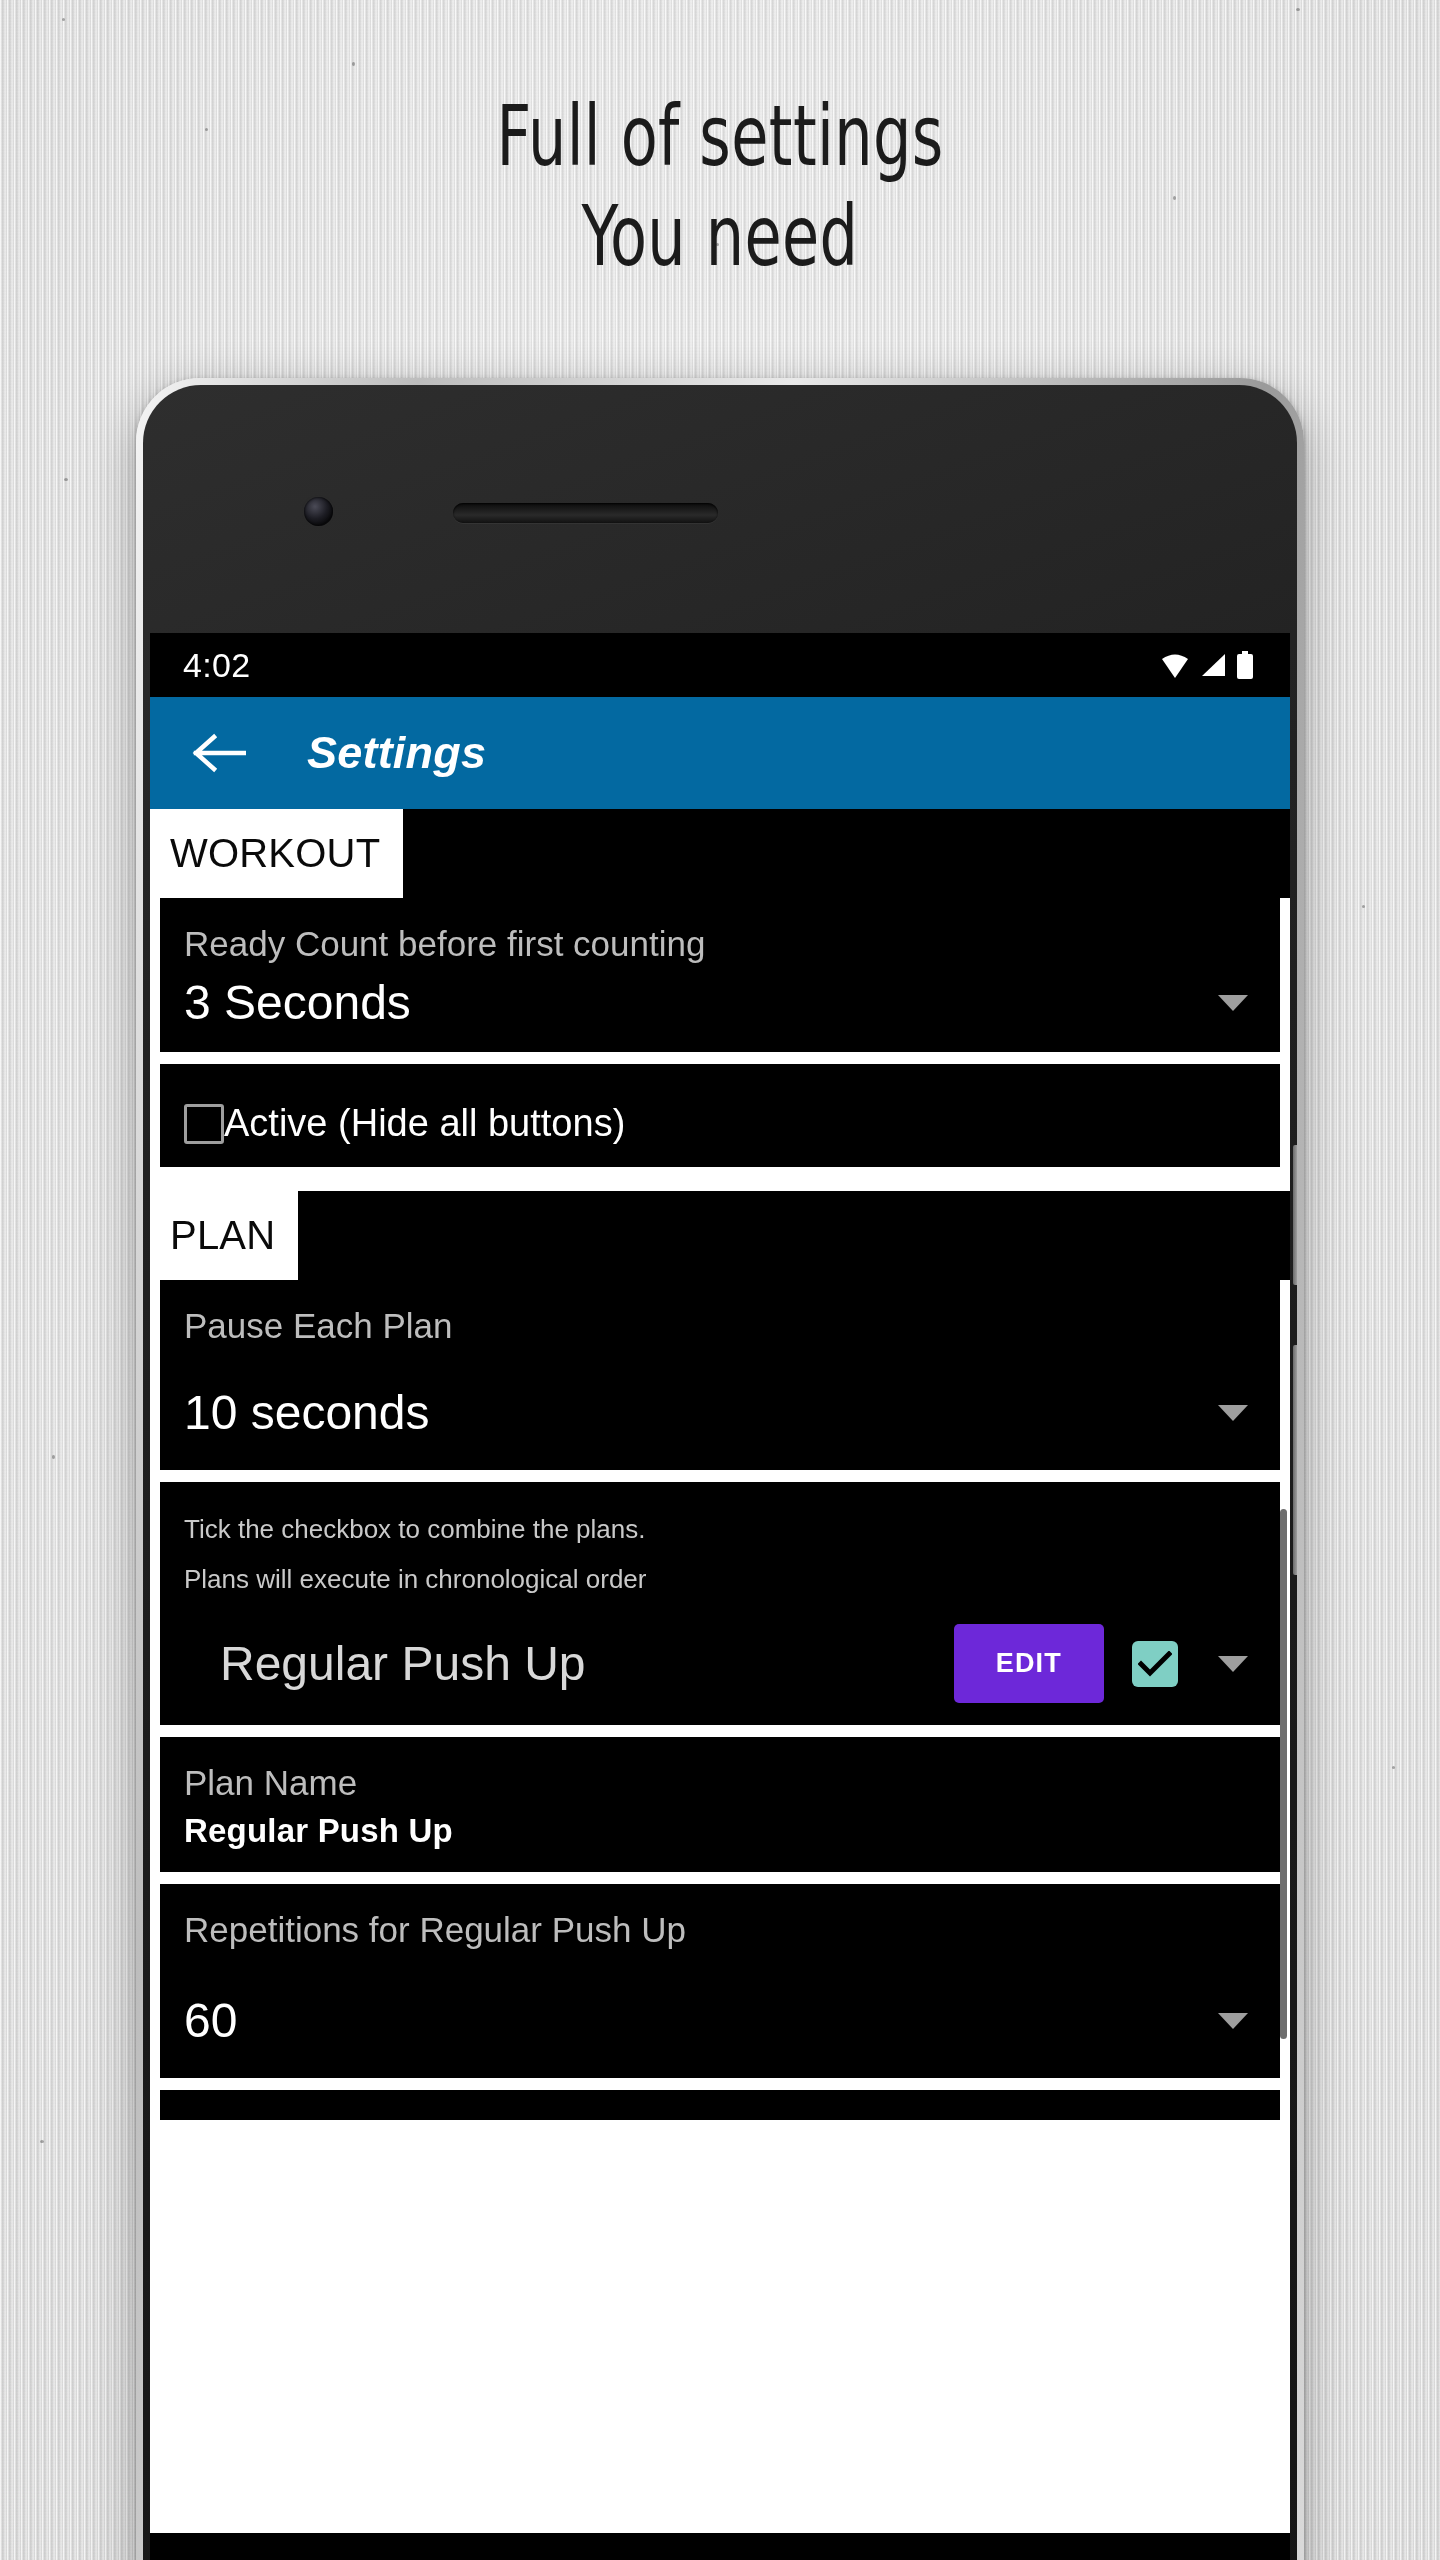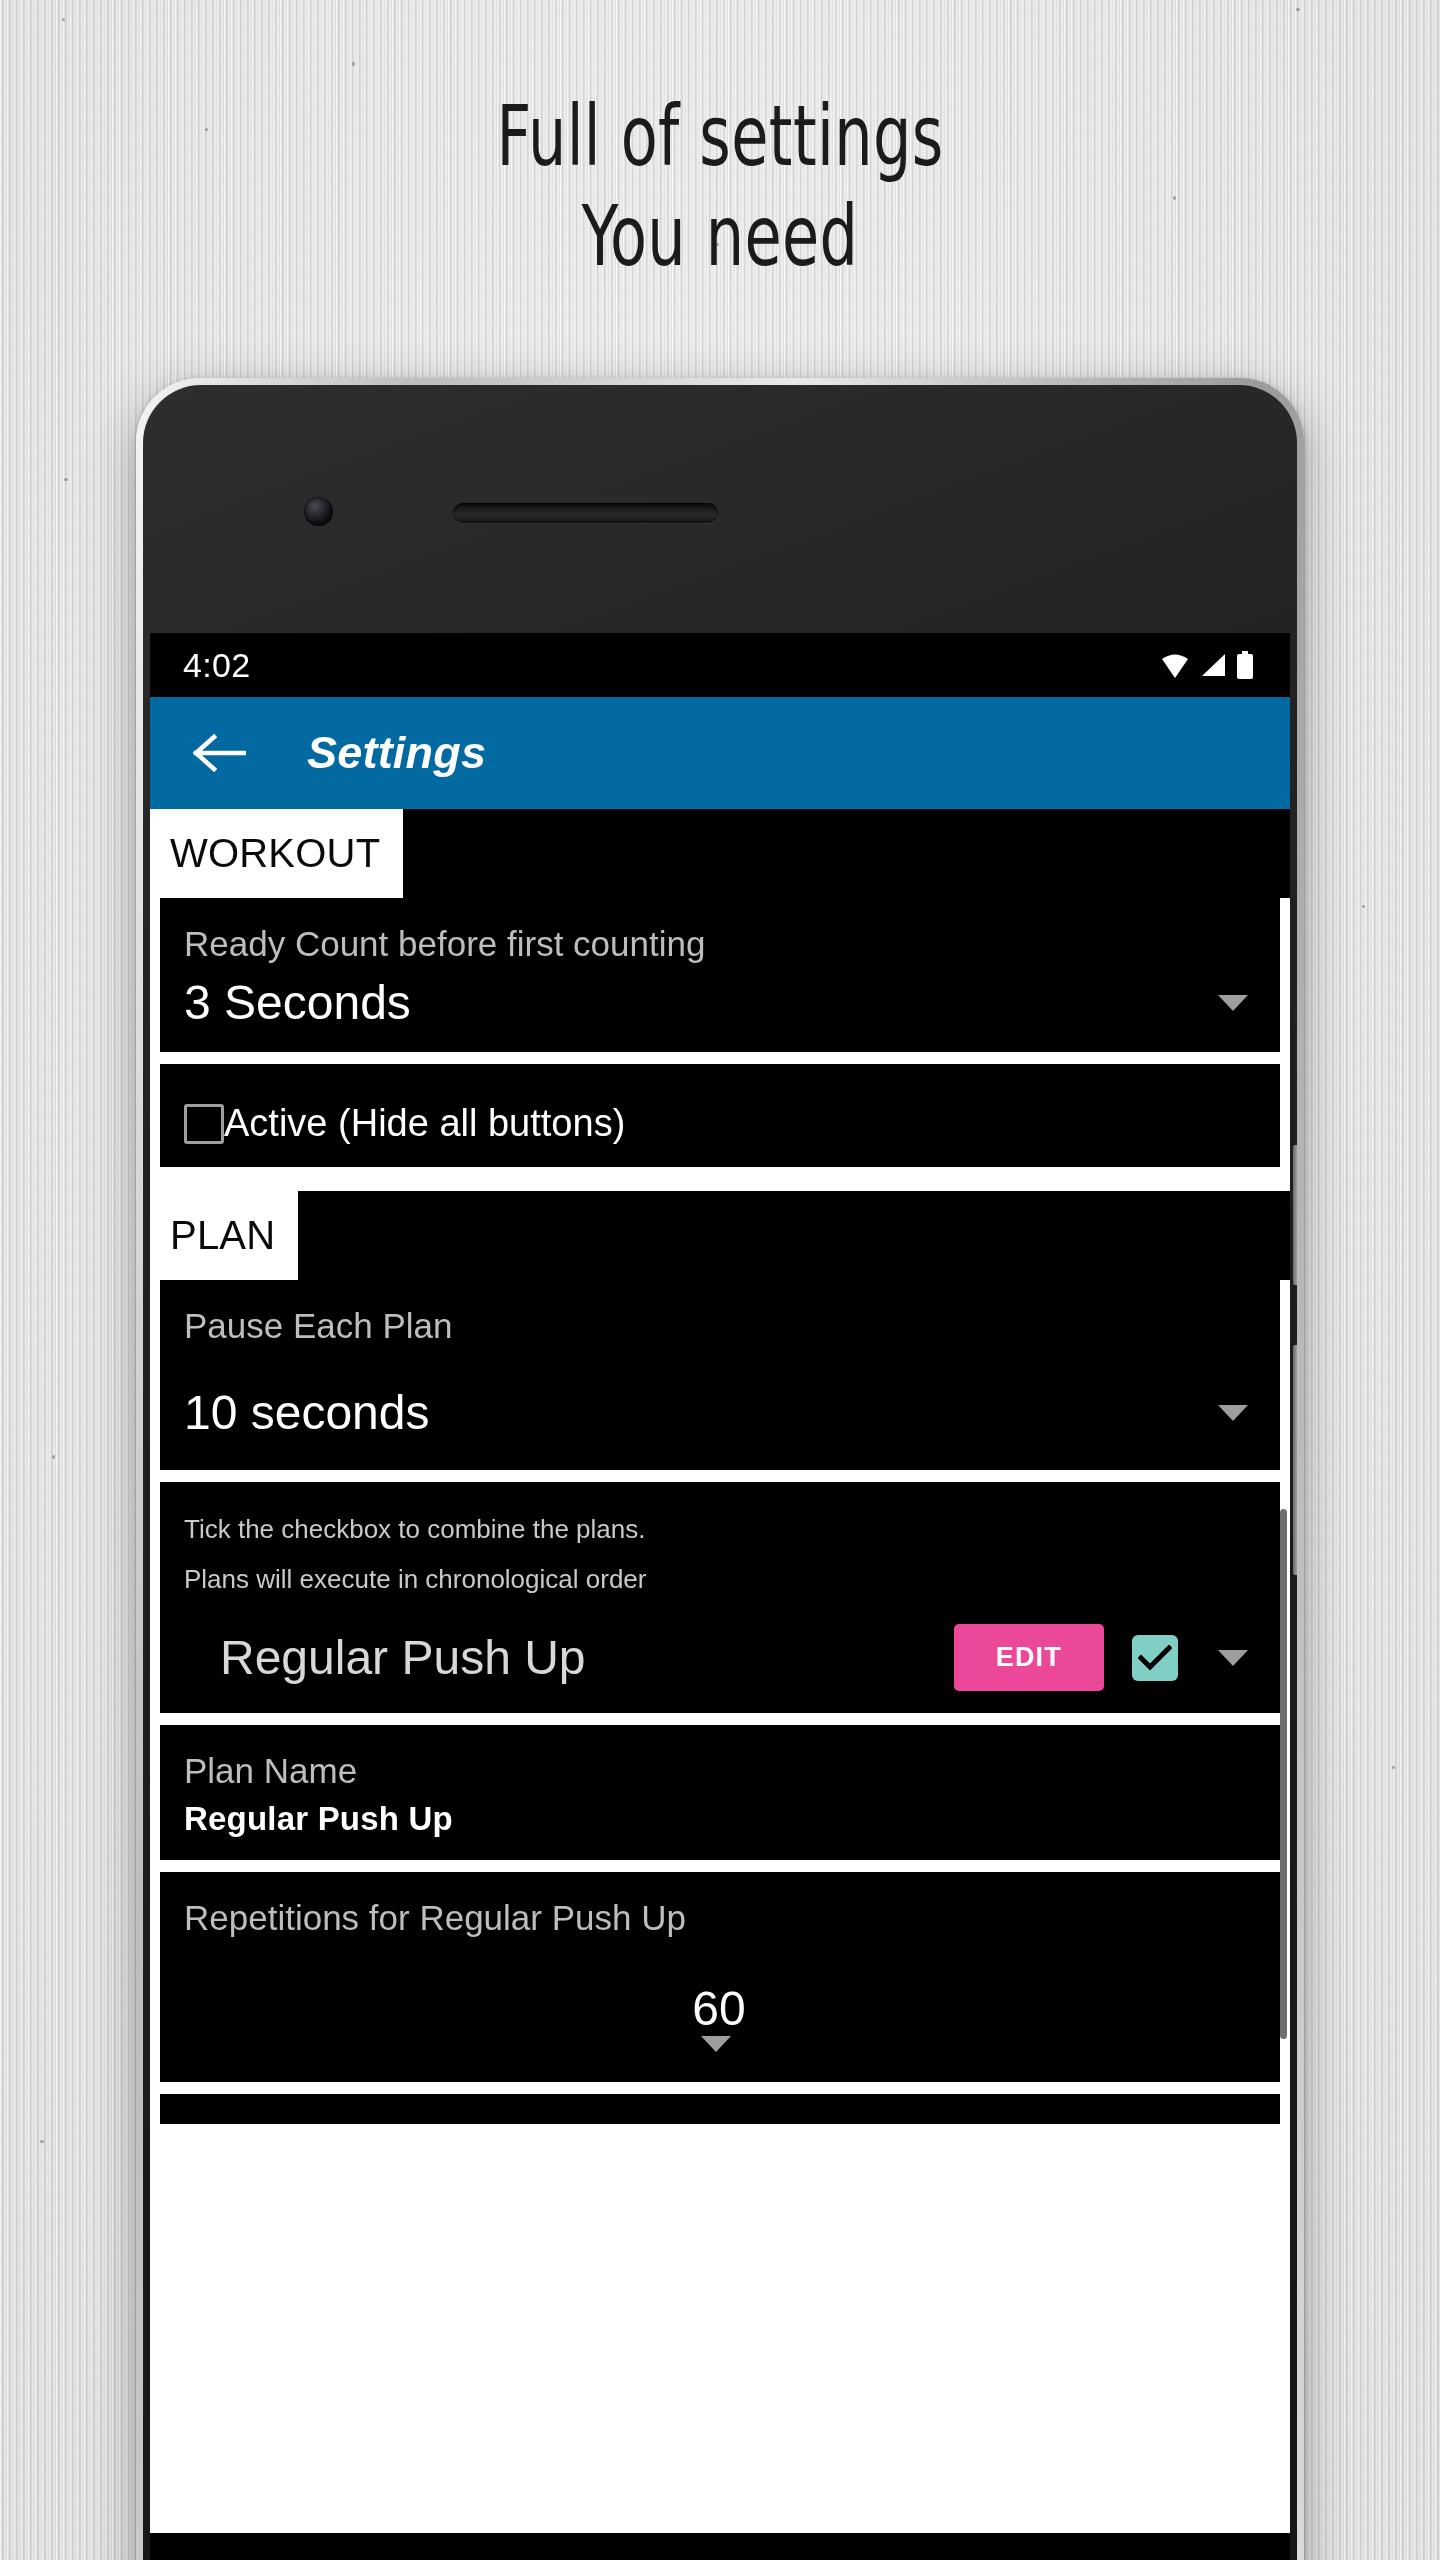--- a/index.html
+++ b/index.html
@@ -265,28 +265,28 @@
     margin-top: 20px;
     padding-left: 36px;
   }
   .plan-name {
     color: #d8d8d8;
     font-size: 48px;
     flex: 1;
     white-space: nowrap;
   }
   .edit-btn {
-    background: #ec4899;
+    background: #6d28d9;
     color: #ffffff;
     font-size: 27px;
     font-weight: 700;
     letter-spacing: 1.2px;
     border: none;
     border-radius: 5px;
-    padding: 18px 42px;
+    padding: 24px 42px;
     flex: 0 0 auto;
     font-family: "Liberation Sans", sans-serif;
   }
   .checkbox-checked {
     width: 46px;
     height: 46px;
     border-radius: 6px;
     margin-left: 28px;
     flex: 0 0 auto;
     display: flex;
@@ -463,21 +463,21 @@
 
         <div class="card">
           <div class="card-label">Plan Name</div>
           <div class="sub-value">Regular Push Up</div>
         </div>
 
         <div class="gap-sm"></div>
 
         <div class="card" style="padding-bottom:30px;">
           <div class="card-label">Repetitions for Regular Push Up</div>
-          <div class="card-value-row" style="margin-top:40px;flex-direction:column;">
+          <div class="card-value-row" style="margin-top:40px;">
             <div class="card-value">60</div>
             <div class="caret"></div>
           </div>
         </div>
 
         <div class="gap-sm"></div>
 
         <div class="partial-card"></div>
 
         <div class="scrollthumb"></div>

